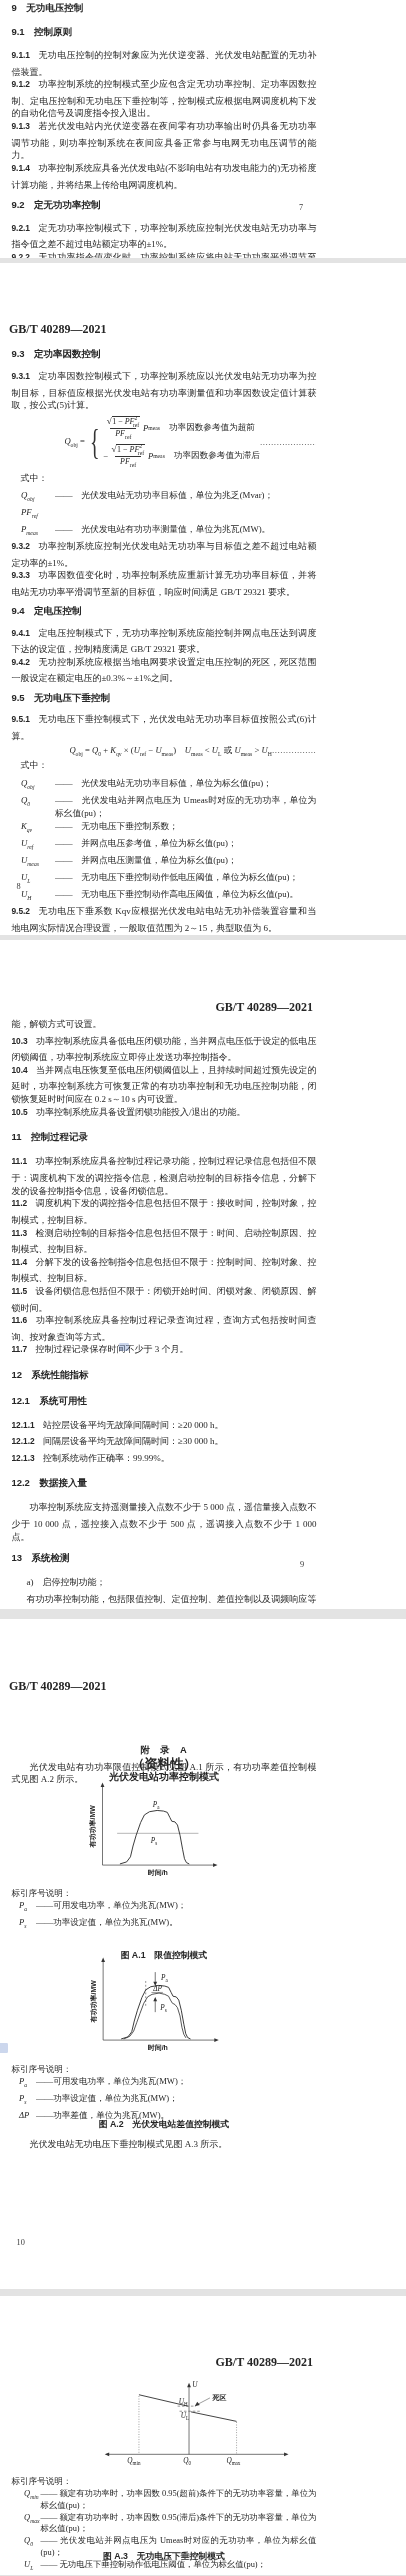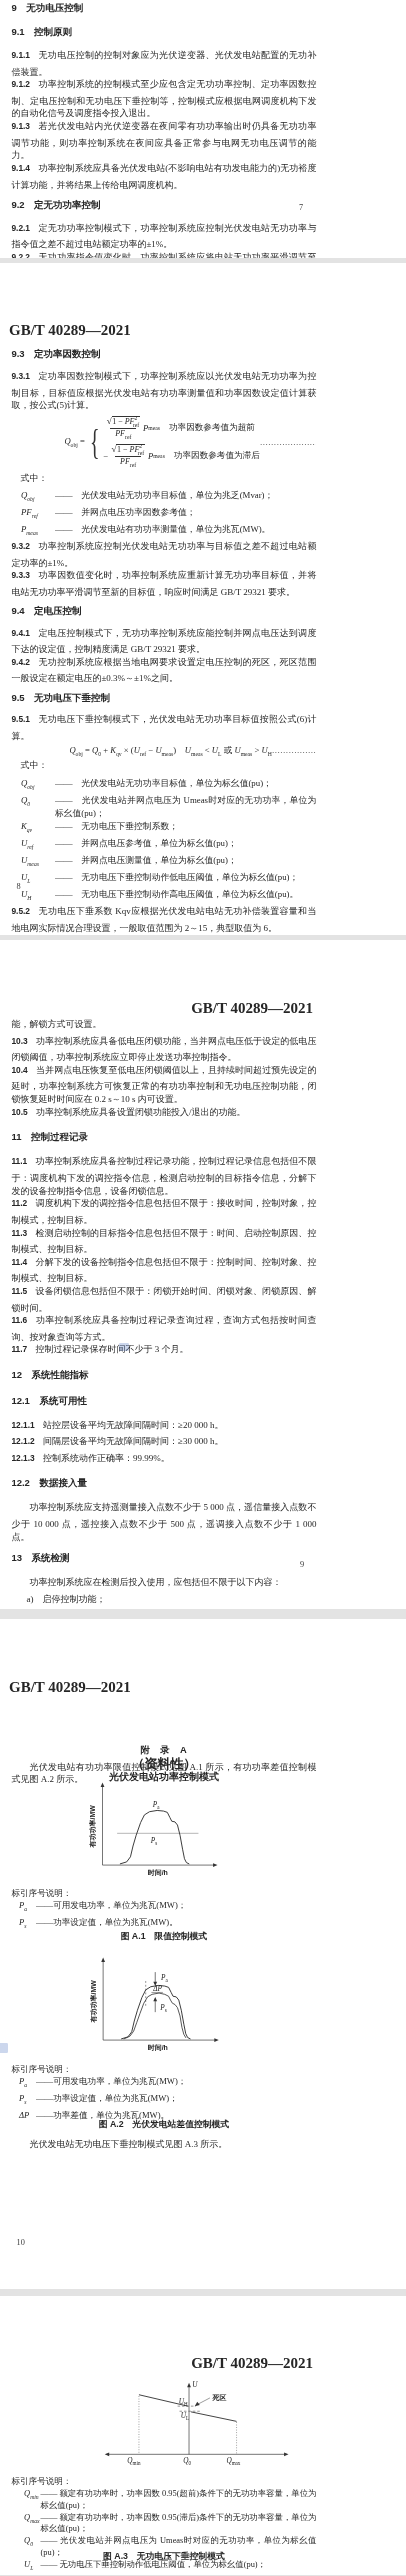--- a/index.html
+++ b/index.html
@@ -50,21 +50,21 @@
   .radsign{font-size:9px;}
   .radi{border-top:0.6px solid #333;padding:0 0.6px;}
   .stack{margin-left:-4.4px;}
   .v{font-style:italic;}
   .cond{margin-left:9px;white-space:nowrap;}
   .dots{flex:1;text-align:right;font-size:8.3px;white-space:nowrap;overflow:hidden;}
   .f6{margin:2.5px 0;}
   .f6lead{margin-left:58px;white-space:nowrap;}
   .tok .op{font-style:normal;}
   
-  .hdr{position:absolute;font-weight:700;font-size:15px;}
+  .hdr{position:absolute;font-weight:700;font-size:12px;}
   .pno{position:absolute;font-size:8.3px;color:#3a3a3a;}
   
   .abs{position:absolute;left:11.4px;width:305px;}
   .annex{text-align:center;font-family:"Liberation Sans","DejaVu Sans",sans-serif;
     font-weight:700;}
   .annex .a1{font-size:9.3px;line-height:13.3px;letter-spacing:0.6px;margin-top:25px;}
   .annex .a2{font-size:13px;line-height:13.3px;}
   .annex .a3{font-size:10px;line-height:13.3px;}
   .figcap{text-align:center;font-family:"Liberation Sans","DejaVu Sans",sans-serif;
     font-weight:700;font-size:8.8px;}
@@ -148,21 +148,20 @@
 
           <p class="def">
             <b class="num"></b>
             <i class="sym"><span>Q</span><sub>obj</sub></i>
             <span class="txt">——　光伏发电站无功功率目标值，单位为兆乏(Mvar)；</span>
           </p>
 
           <p class="def">
             <b class="num"></b>
             <i class="sym"><span>PF</span><sub>ref</sub></i>
-            <span class="txt">——　并网点电压功率因数参考值；</span>
           </p>
 
           <p class="def">
             <b class="num"></b>
             <i class="sym"><span>P</span><sub>meas</sub></i>
             <span class="txt">——　光伏发电站有功功率测量值，单位为兆瓦(MW)。</span>
           </p>
 
           <p class="clause"><b class="num">9.3.2</b><i class="sym"><span></span><sub></sub></i><span class="txt">功率控制系统应控制光伏发电站无功功率与目标值之差不超过电站额定功率的±1%。</span></p>
 
@@ -278,21 +277,20 @@
         <p class="clause"><b class="num">12.1.2</b><i class="sym"><span></span><sub></sub></i><span class="txt">间隔层设备平均无故障间隔时间：≥30 000 h。</span></p>
 
         <p class="clause"><b class="num">12.1.3</b><i class="sym"><span></span><sub></sub></i><span class="txt">控制系统动作正确率：99.99%。</span></p>
 
         <p class="hB"><b class="num"></b><i class="sym"><span></span><sub></sub></i><span class="txt">12.2　数据接入量</span></p>
 
         <p class="pind"><b class="num"></b><i class="sym"><span></span><sub></sub></i><span class="txt">功率控制系统应支持遥测量接入点数不少于 5 000 点，遥信量接入点数不少于 10 000 点，遥控接入点数不少于 500 点，遥调接入点数不少于 1 000 点。</span></p>
 
         <p class="hA"><b class="num"></b><i class="sym"><span></span><sub></sub></i><span class="txt">13　系统检测</span></p>
 
-        <p class="pind"><b class="num"></b><i class="sym"><span></span><sub></sub></i><span class="txt">功率控制系统应在检测后投入使用，应包括但不限于以下内容：</span></p>
 
         <p class="list"><b class="num">a)</b><i class="sym"><span></span><sub></sub></i><span class="txt">启停控制功能；</span></p>
 
         <p class="list"><i class="sym"><span></span><sub></sub></i><span class="txt">有功功率控制功能，包括限值控制、定值控制、差值控制以及调频响应等模式；</span></p>
 
       </div>
     <div class="wm" style="top:403px;left:119px;width:9.5px;height:8.3px"></div>
     <div class="pno" style="top:620px;left:300px">9</div>
   </section>
 
@@ -331,21 +329,21 @@
             <span class="txt">——可用发电功率，单位为兆瓦(MW)；</span>
           </p>
 
           <p class="lg">
             <i class="sym"><span>P</span><sub>s</sub></i>
             <span class="txt">——功率设定值，单位为兆瓦(MW)。</span>
           </p>
         </div>
     </div>
 
-    <p class="abs figcap" style="top:311px">图 A.1　限值控制模式</p>
+    <p class="abs figcap" style="top:330px">图 A.1　限值控制模式</p>
 
     <svg class="fig" style="top:334px;left:11.4px" width="305" height="103" viewBox="0 0 480 162">
         <line x1="145" y1="137" x2="145" y2="12" stroke-width="1.1" stroke="#3a3a3a"></line>
         <line x1="145" y1="137" x2="322" y2="137" stroke-width="1.1" stroke="#3a3a3a"></line>
         <line x1="212" y1="44" x2="212" y2="84" stroke-width="0.9" stroke="#444444" stroke-dasharray="3,3"></line>
         <line x1="227" y1="30" x2="227" y2="48" stroke-width="1.1" stroke="#3a3a3a"></line>
         <line x1="227" y1="93" x2="227" y2="72" stroke-width="1.1" stroke="#3a3a3a"></line>
         <line x1="221" y1="62" x2="239" y2="62" stroke-width="0.8" stroke="#3a3a3a"></line>
         <polyline points="174,135 184,132 190,124 194,107 199,90 206,70 212,58 220,53 232,51 242,52 248,54 252,62 255,68 260,69 264,74 268,90 272,112 275,127 278,133 282,135" fill="none" stroke="#333" stroke-width="1.5" stroke-linejoin="round" stroke-linecap="round"></polyline>
         <polyline points="178,135 187,131 193,123 198,109 203,95 209,79 215,69 222,65 233,63 242,65 248,68 251,74 254,79 258,81 262,86 266,99 269,117 272,128 275,133" fill="none" stroke="#333" stroke-width="1.3" stroke-linejoin="round" stroke-linecap="round"></polyline>

